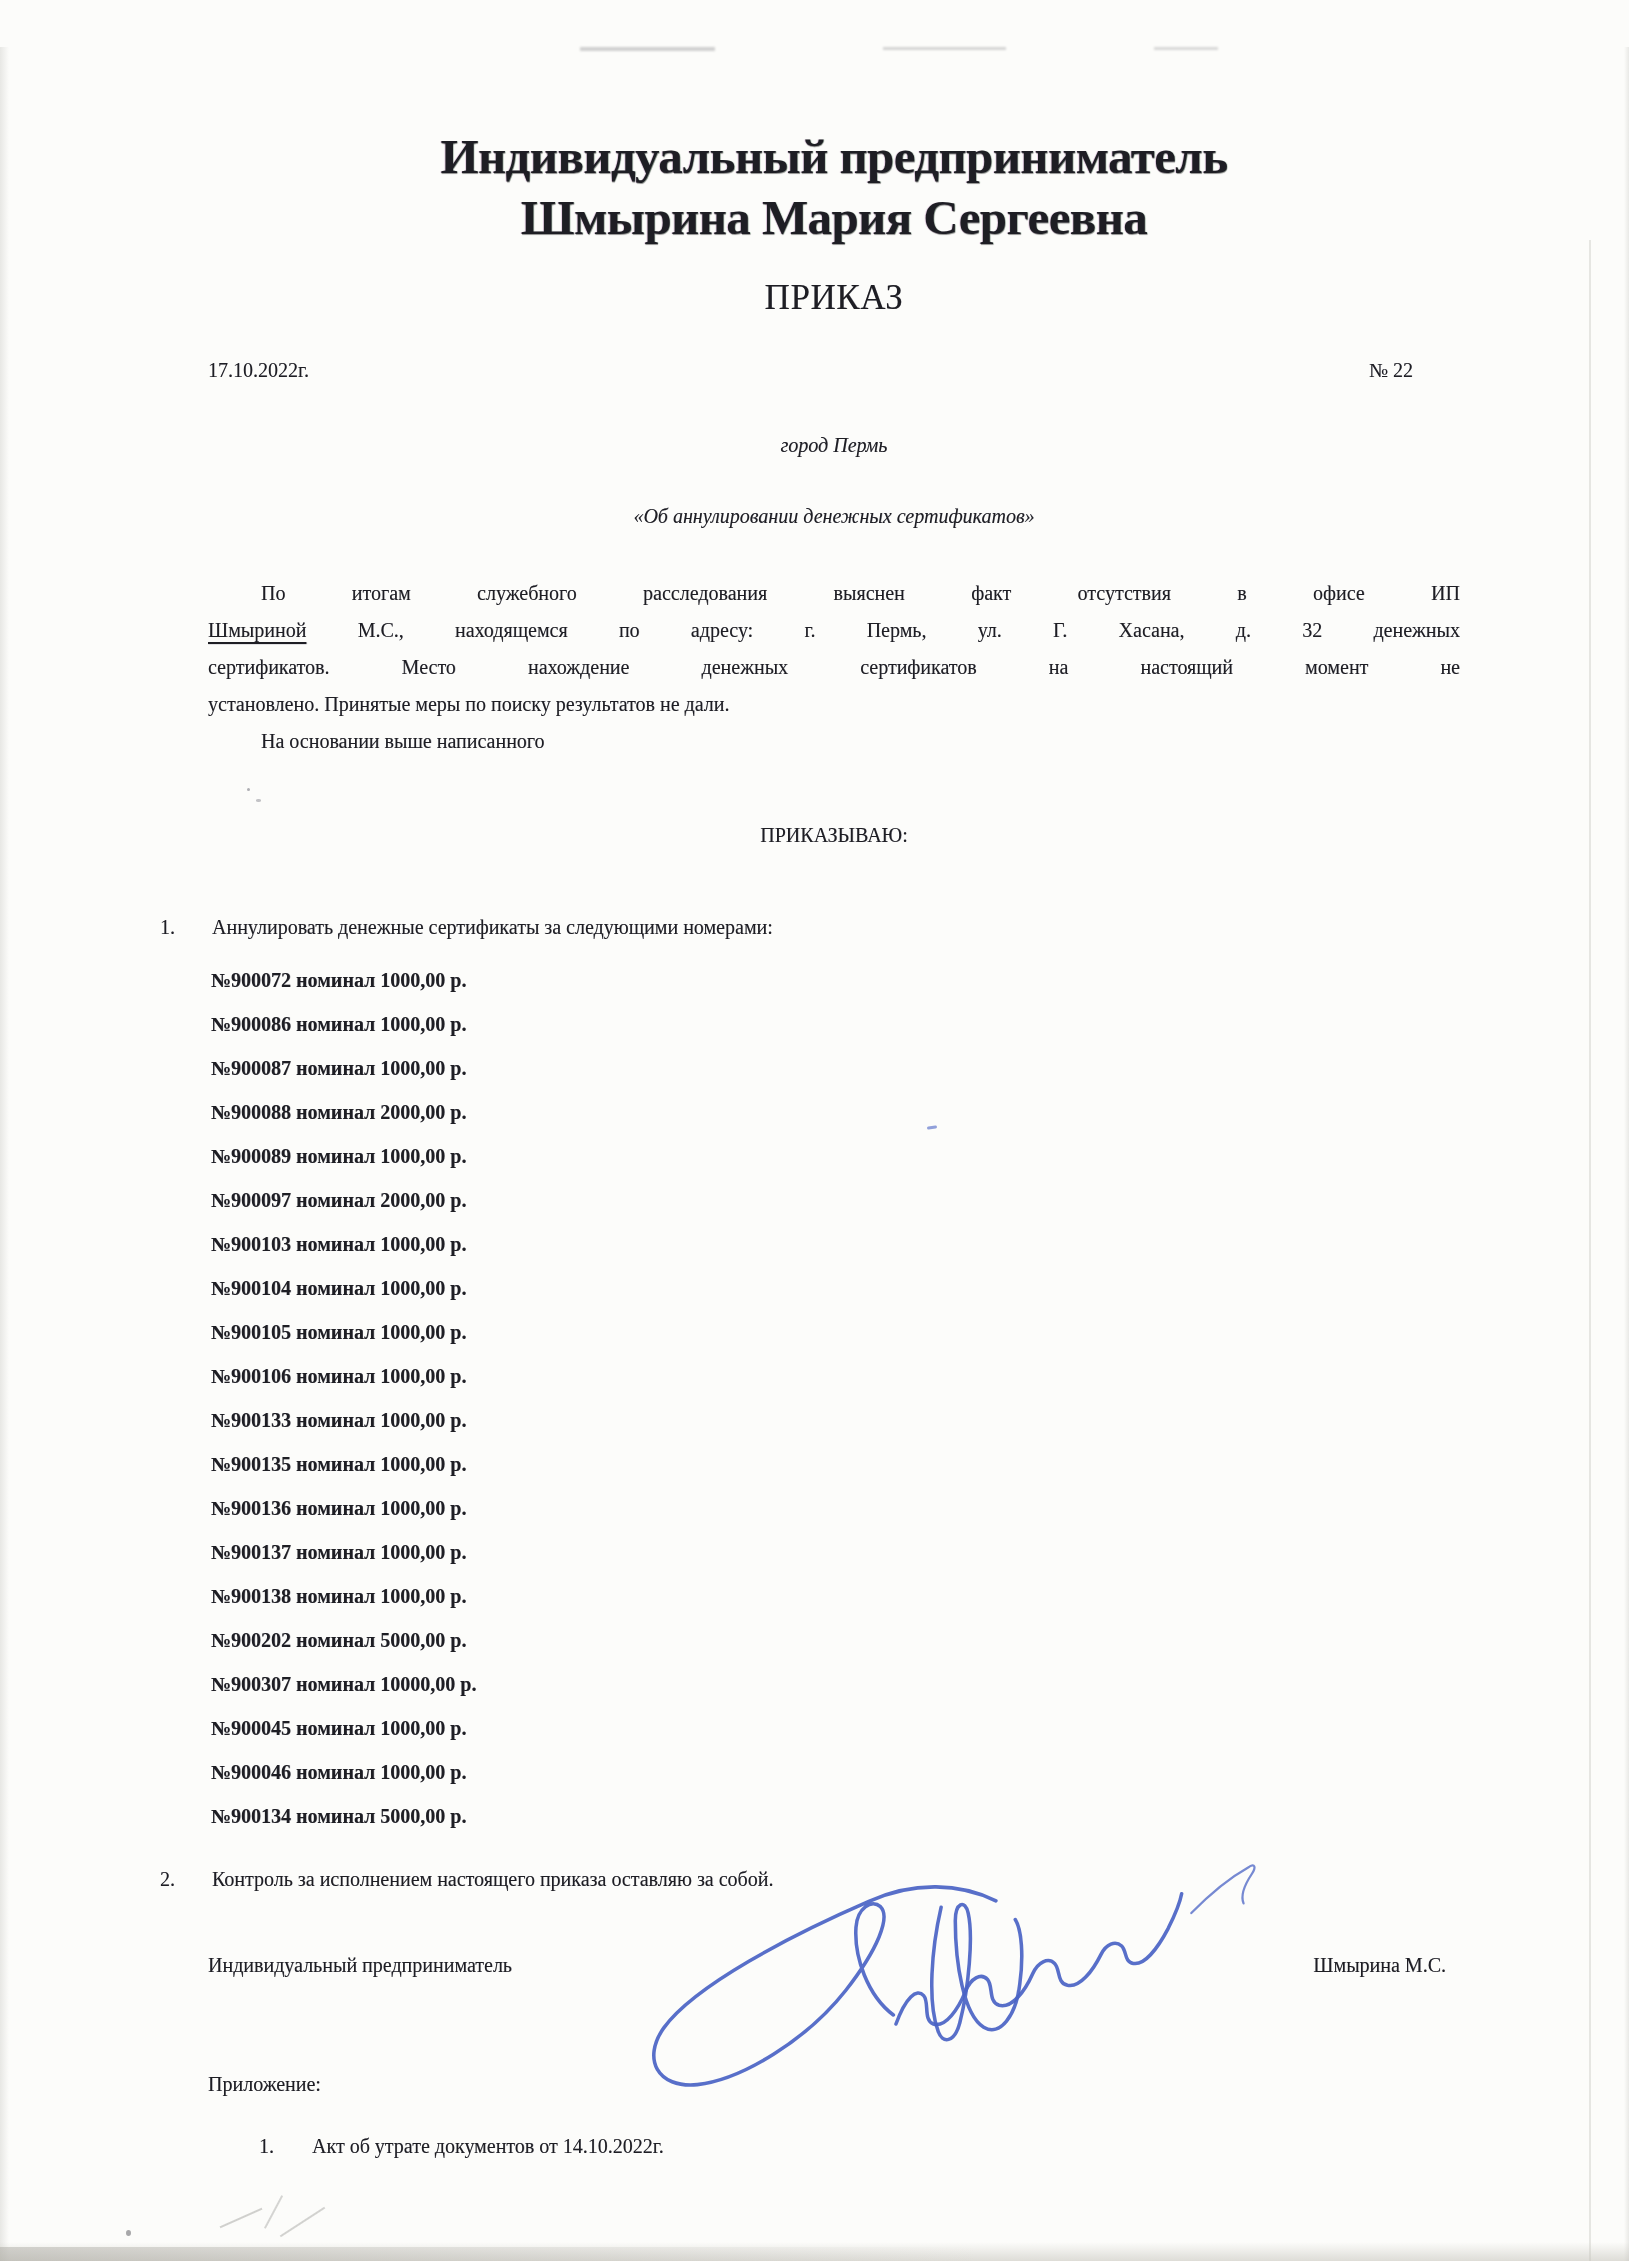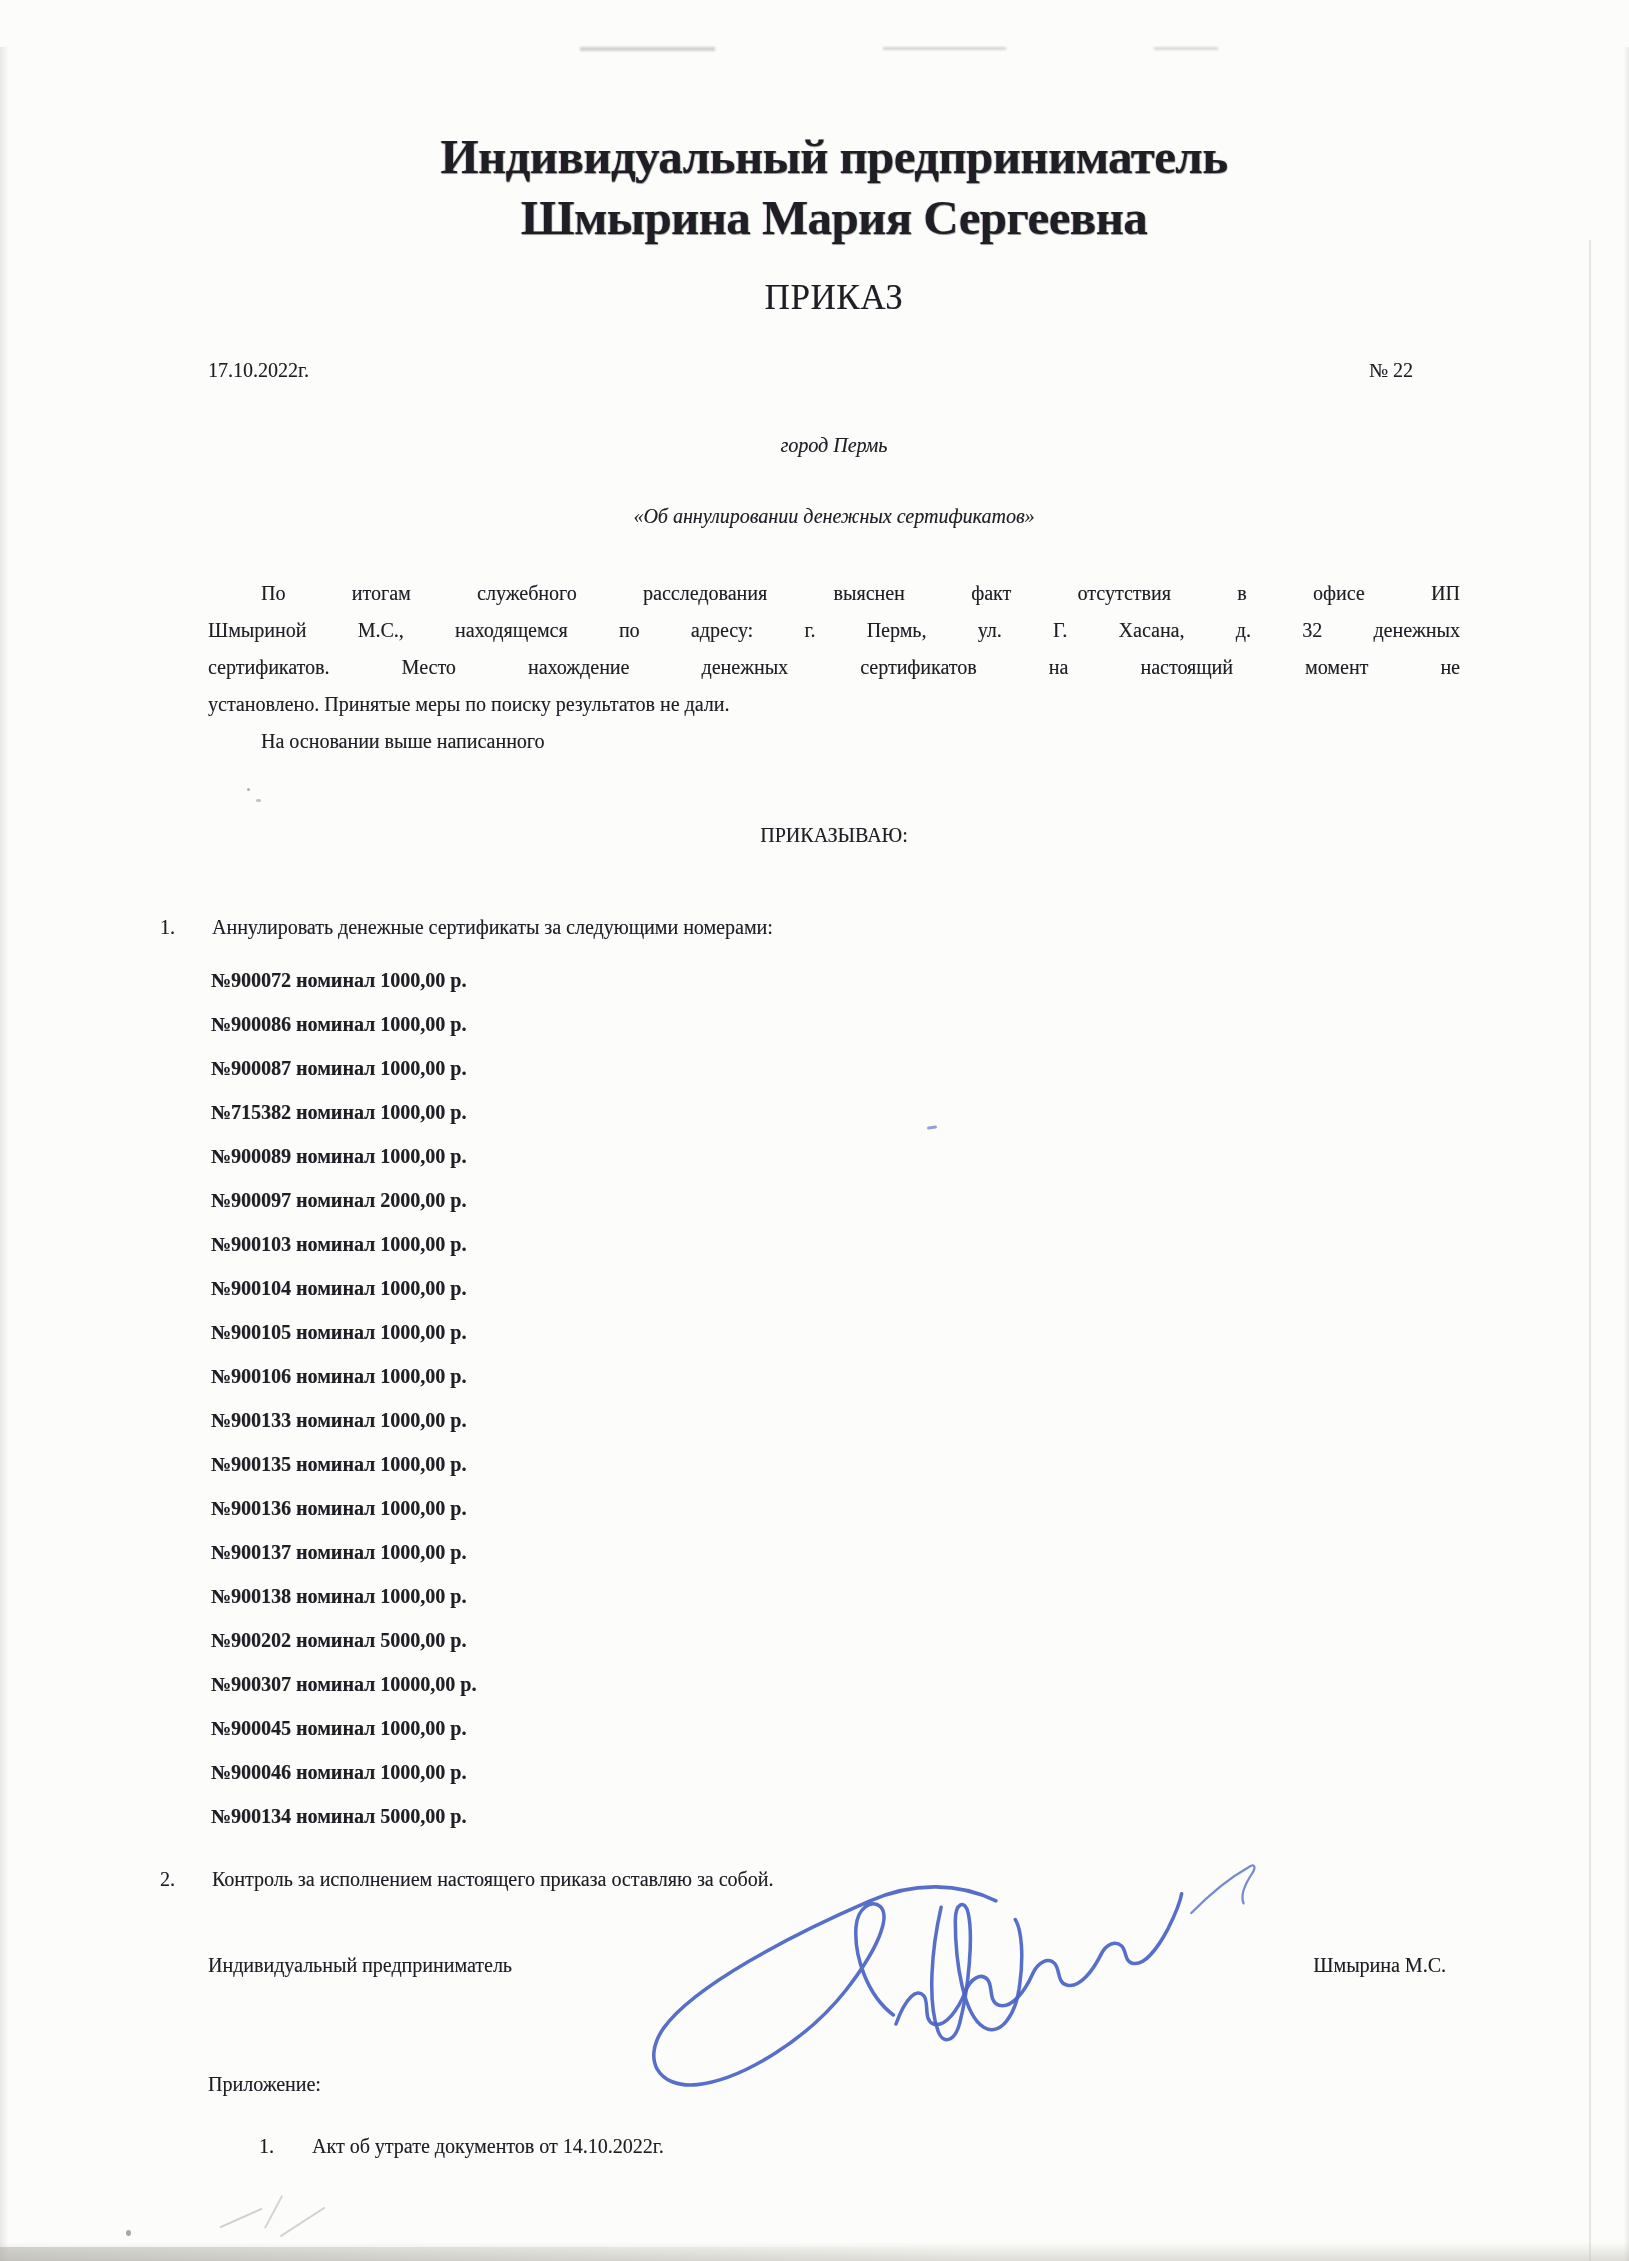--- a/index.html
+++ b/index.html
@@ -37,21 +37,21 @@
     top:308px;left:208px;right:217px;
     display:flex;justify-content:space-between;align-items:flex-start;
     line-height:31px;
   }
   .city{top:383px;font-style:italic;line-height:31px;}
   .subject{top:454px;font-style:italic;line-height:31px;}
   .body-para{top:528px;left:208px;width:1252px;}
   .pline{width:100%;}
   .pj{text-align:justify;text-align-last:justify;}
   .indent{text-indent:53px;}
-  .u-word{text-decoration-thickness:1.9px;text-underline-offset:4.5px;}
+  .u-word{text-decoration:underline;text-decoration-thickness:1.9px;text-underline-offset:4.5px;}
   .resolution{top:770px;line-height:36px;}
   .list-item{left:160px;width:1302px;line-height:36px;}
   .li-num{display:inline-block;width:52px;}
   .item1{top:862px;}
   .item2{top:1814px;}
   .certs{top:911px;left:211px;width:1096px;line-height:44px;font-weight:bold;}
   .sig-label{top:1900px;left:208px;line-height:36px;}
   .sig-name{top:1900px;right:184px;line-height:36px;}
   .attach-label{top:2019px;left:208px;line-height:36px;}
   .attach-item{top:2081px;left:259px;width:1096px;line-height:36px;}
@@ -109,21 +109,21 @@
   <div class="txt center-col resolution">ПРИКАЗЫВАЮ:</div>
 
   <div class="txt list-item item1">
     <span class="li-num">1.</span><span>Аннулировать денежные сертификаты за следующими номерами:</span>
   </div>
 
   <div class="txt certs">
     <div>№900072 номинал 1000,00 р.</div>
     <div>№900086 номинал 1000,00 р.</div>
     <div>№900087 номинал 1000,00 р.</div>
-    <div>№715382 номинал 1000,00 р.</div>
+    <div>№900088 номинал 2000,00 р.</div>
     <div>№900089 номинал 1000,00 р.</div>
     <div>№900097 номинал 2000,00 р.</div>
     <div>№900103 номинал 1000,00 р.</div>
     <div>№900104 номинал 1000,00 р.</div>
     <div>№900105 номинал 1000,00 р.</div>
     <div>№900106 номинал 1000,00 р.</div>
     <div>№900133 номинал 1000,00 р.</div>
     <div>№900135 номинал 1000,00 р.</div>
     <div>№900136 номинал 1000,00 р.</div>
     <div>№900137 номинал 1000,00 р.</div>

